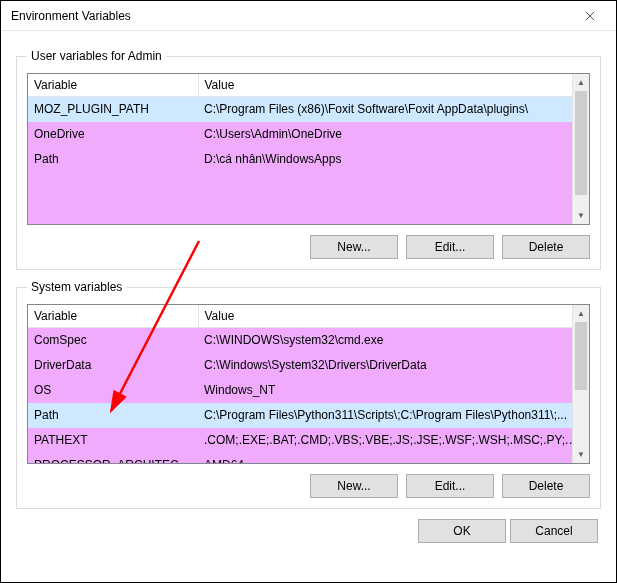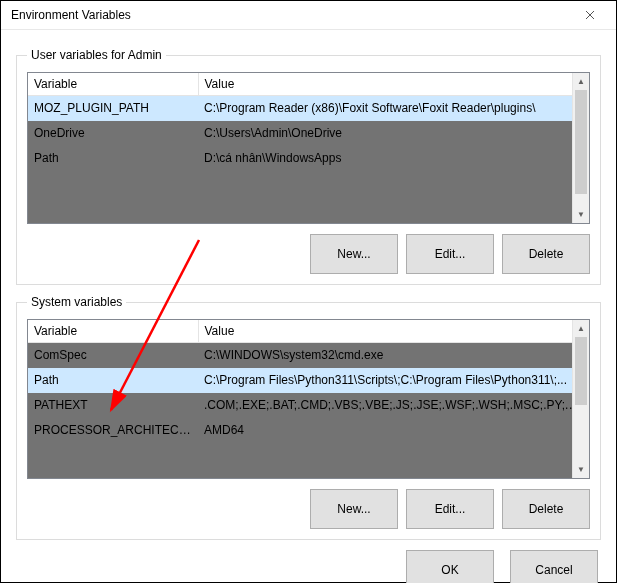--- a/index.html
+++ b/index.html
@@ -40,21 +40,21 @@
     border: 1px solid #dcdcdc;
     margin: 8px 0 2px 0;
     padding: 10px 10px 10px 10px;
   }
   fieldset.group > legend {
     font-size: 12px;
     padding: 0 4px;
   }
   .table-wrap {
     border: 1px solid #828790;
-    background: #737373;
+    background: #f0abfc;
     height: 152px;
     overflow: hidden;
     position: relative;
   }
   .table-wrap.sys { height: 160px; }
   .table-scroll {
     position: absolute; inset: 0;
     overflow: hidden;
   }
   .tbl {
@@ -104,29 +104,29 @@
     background: #cdcdcd;
     border-radius: 0;
   }
   .btnrow {
     display: flex; justify-content: flex-end;
     gap: 8px;
     margin-top: 10px;
   }
   button.win {
     min-width: 88px;
-    height: 40px;
+    height: 24px;
     padding: 0 14px;
     background: #e1e1e1;
     border: 1px solid #adadad;
     font: inherit;
     cursor: default;
   }
   .footer {
-    display: flex; justify-content: flex-end; gap: 16px;
+    display: flex; justify-content: flex-end; gap: 4px;
     padding: 8px 3px 0 0;
   }
   
   .arrow-overlay {
     position: absolute;
     pointer-events: none;
     left: 0; top: 0; width: 100%; height: 100%;
   }
 </style>
 </head>
@@ -156,21 +156,21 @@
               </colgroup>
             <thead>
               <tr>
                 <th>Variable</th>
                 <th>Value</th>
               </tr>
             </thead>
             <tbody id="user-tbody">
                 <tr class="sel">
                   <td>MOZ_PLUGIN_PATH</td>
-                  <td>C:\Program Reader (x86)\Foxit Software\Foxit Reader\plugins\</td>
+                  <td>C:\Program Files (x86)\Foxit Software\Foxit AppData\plugins\</td>
                 </tr>
                 <tr>
                   <td>OneDrive</td>
                   <td>C:\Users\Admin\OneDrive</td>
                 </tr>
                 <tr>
                   <td>Path</td>
                   <td>D:\cá nhân\WindowsApps</td>
                 </tr>
               </tbody>
@@ -204,20 +204,28 @@
               <tr>
                 <th>Variable</th>
                 <th>Value</th>
               </tr>
             </thead>
             <tbody id="sys-tbody">
                 <tr>
                   <td>ComSpec</td>
                   <td>C:\WINDOWS\system32\cmd.exe</td>
                 </tr>
+                <tr>
+                  <td>DriverData</td>
+                  <td>C:\Windows\System32\Drivers\DriverData</td>
+                </tr>
+                <tr>
+                  <td>OS</td>
+                  <td>Windows_NT</td>
+                </tr>
                 <tr class="sel">
                   <td>Path</td>
                   <td>C:\Program Files\Python311\Scripts\;C:\Program Files\Python311\;...</td>
                 </tr>
                 <tr>
                   <td>PATHEXT</td>
                   <td>.COM;.EXE;.BAT;.CMD;.VBS;.VBE;.JS;.JSE;.WSF;.WSH;.MSC;.PY;.PYW</td>
                 </tr>
                 <tr>
                   <td>PROCESSOR_ARCHITECTURE</td>

